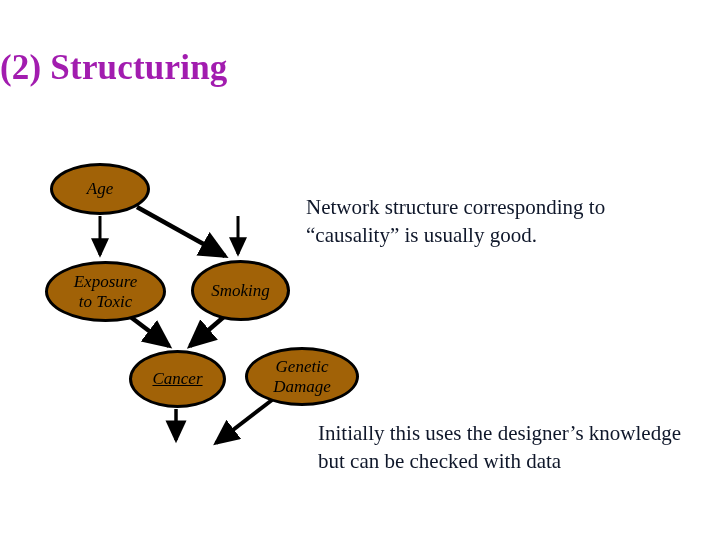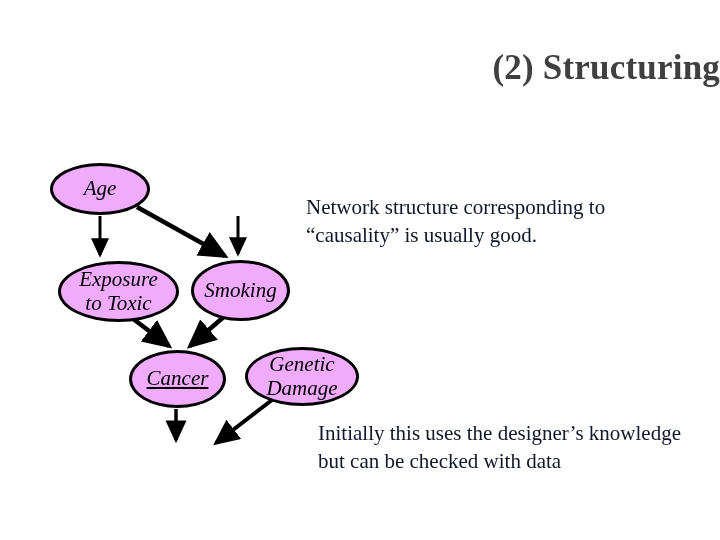--- a/index.html
+++ b/index.html
@@ -15,26 +15,26 @@
     overflow: hidden;
     font-family: "Liberation Serif", "DejaVu Serif", serif;
   }
 
   
   #slide-title {
     position: absolute;
     left: 0;
     top: 50px;
     width: 720px;
-    text-align: right;
+    text-align: left;
     font-family: "Liberation Serif", "DejaVu Serif", serif;
     font-weight: bold;
     font-size: 35px;
     line-height: 1.05;
-    color: #404040;
+    color: #a21caf;
     letter-spacing: 0.2px;
   }
 
   
   #diagram {
     position: absolute;
     left: 0;
     top: 0;
     width: 720px;
     height: 540px;
@@ -46,44 +46,44 @@
     width: 720px;
     height: 540px;
     pointer-events: none;
   }
 
   .node {
     position: absolute;
     box-sizing: border-box;
     border: 3px solid #000000;
     border-radius: 50%;
-    background: #f0abfc;
+    background: #a16207;
     display: flex;
     align-items: center;
     justify-content: center;
     text-align: center;
     color: #000000;
     font-family: "Liberation Serif", "DejaVu Serif", serif;
     font-style: italic;
-    font-size: 21px;
+    font-size: 17px;
     line-height: 1.12;
     z-index: 2;
   }
   .node .label {
     display: block;
     width: 100%;
     white-space: pre-line;
     padding: 0 4px;
     box-sizing: border-box;
   }
 
   
   #node-age          { left: 50px;  top: 163px; width: 100px; height: 52px; }
   #node-gender       { left: 186px; top: 163px; width: 102px; height: 52px; }
-  #node-exposure     { left: 58px;  top: 261px; width: 121px; height: 61px; }
+  #node-exposure     { left: 45px;  top: 261px; width: 121px; height: 61px; }
   #node-smoking      { left: 191px; top: 260px; width: 99px;  height: 61px; }
   #node-cancer       { left: 129px; top: 350px; width: 97px;  height: 58px; text-decoration: underline; }
   #node-genetic      { left: 245px; top: 347px; width: 114px; height: 59px; }
   #node-lungtumor    { left: 117px; top: 444px; width: 117px; height: 57px; }
 
   
   .note {
     position: absolute;
     color: #0f172a;
     font-family: "Liberation Serif", "DejaVu Serif", serif;

